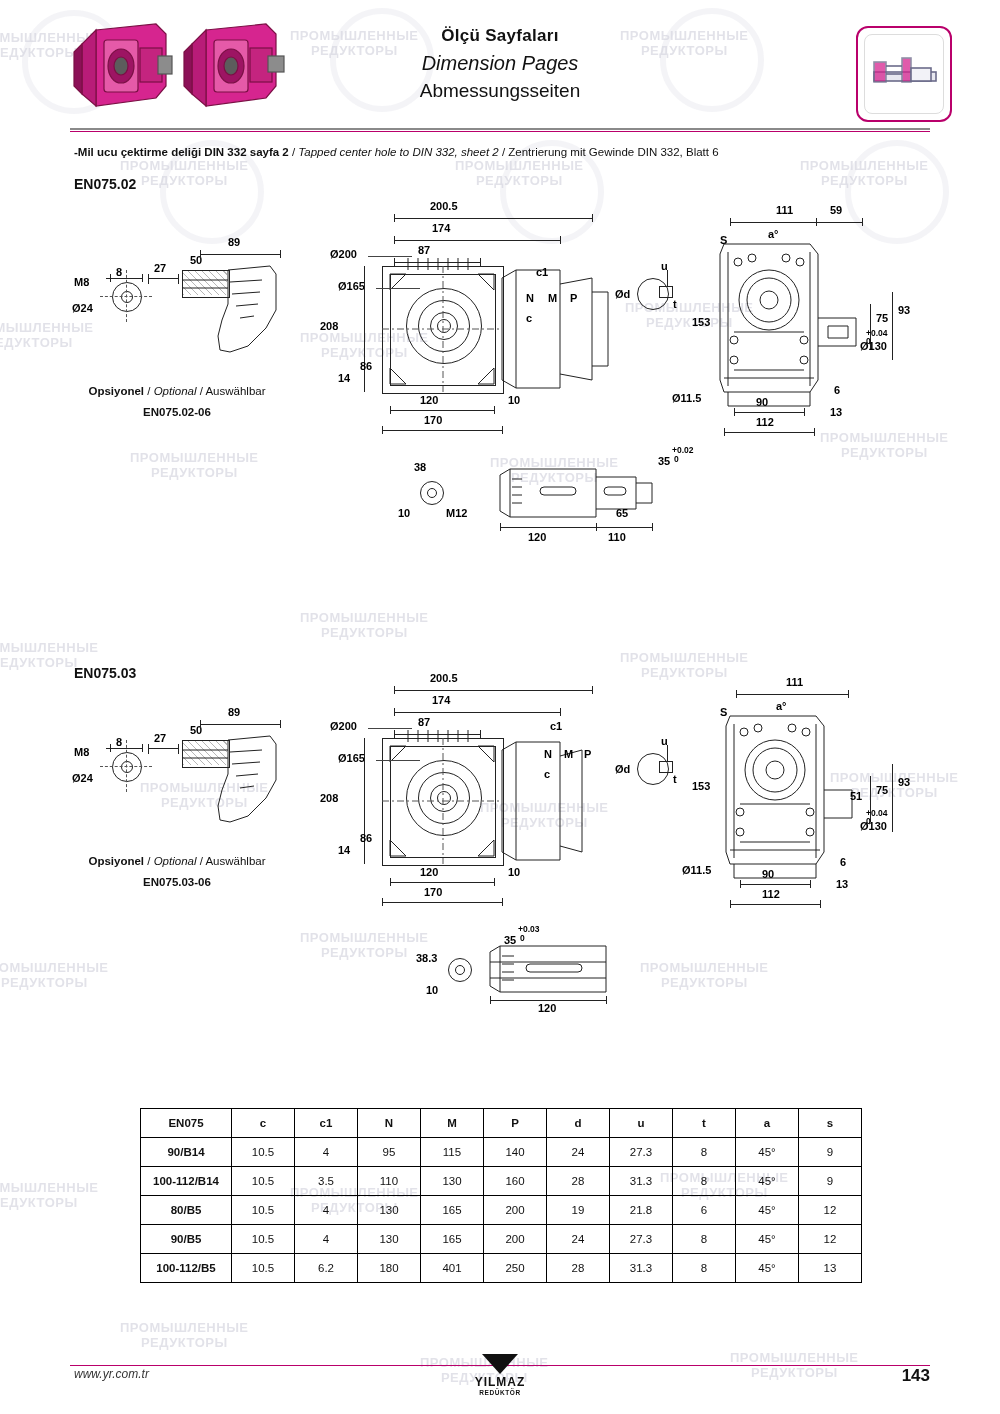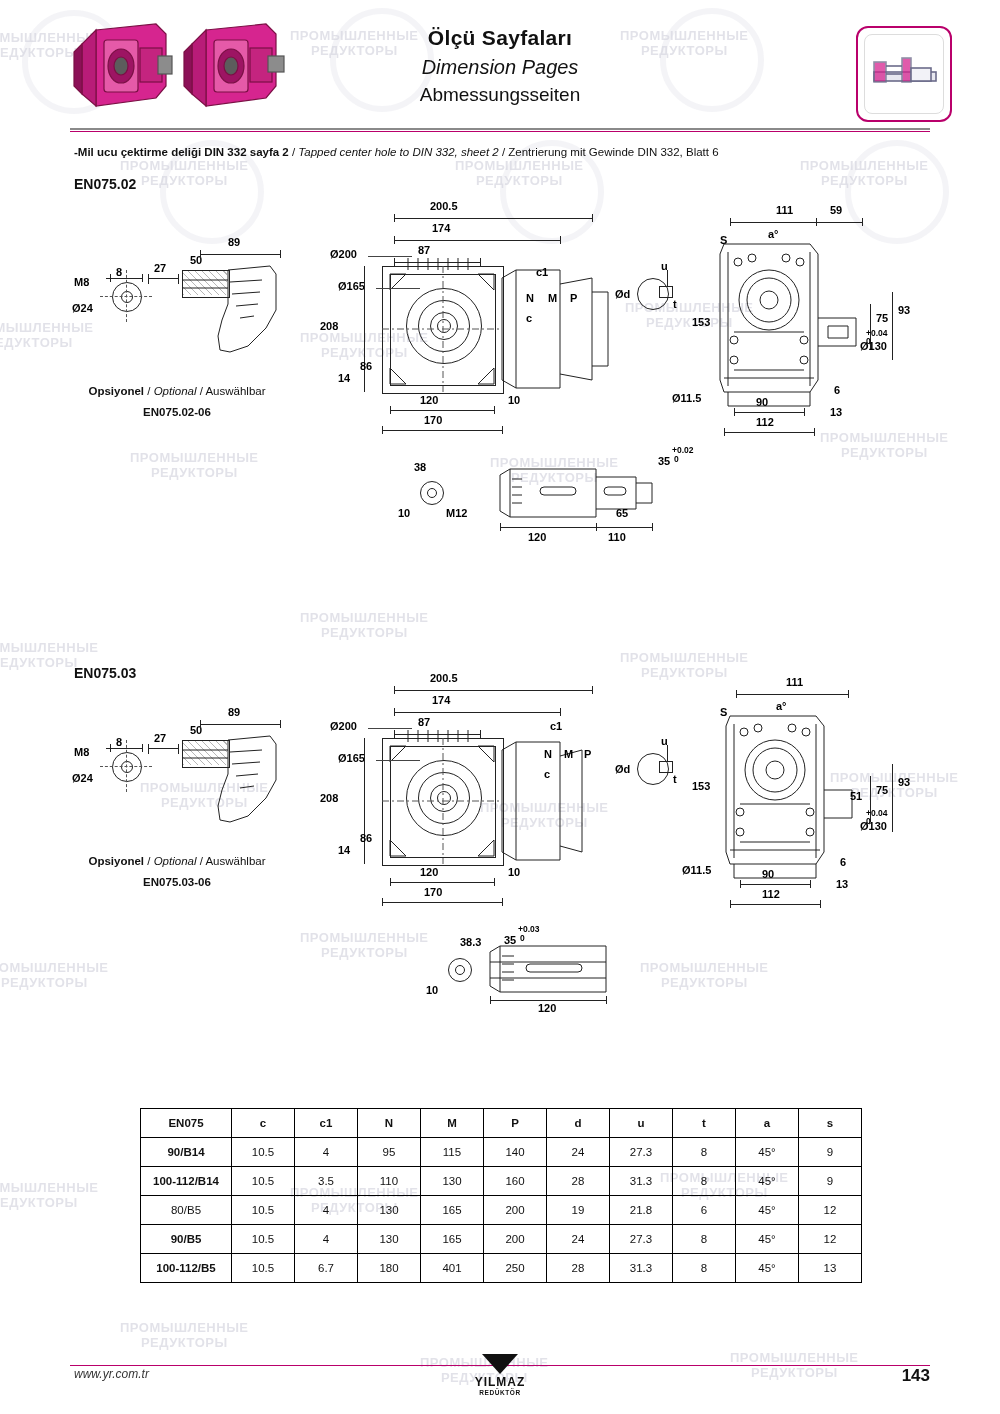--- a/index.html
+++ b/index.html
@@ -10,21 +10,21 @@
   
   .wm-layer{position:absolute;inset:0;overflow:hidden;pointer-events:none;z-index:0;}
   .wm{position:absolute;color:#d9d9e2;opacity:.75;font-weight:700;font-size:13px;line-height:15px;
       text-align:center;letter-spacing:.5px;white-space:pre;}
   .wmg{position:absolute;width:92px;height:92px;border-radius:50%;
        border:6px solid #ededf2;opacity:.6;}
   
   .page{position:absolute;inset:0;z-index:2;}
   .header{position:absolute;left:0;top:0;width:1000px;height:132px;}
   .hdr-titles{position:absolute;left:300px;top:26px;width:400px;text-align:center;}
-  .t1{font-size:21px;font-weight:700;letter-spacing:.3px;}
+  .t1{font-size:17px;font-weight:700;letter-spacing:.3px;}
   .t2{font-size:20px;font-style:italic;margin-top:6px;}
   .t3{font-size:19px;margin-top:5px;}
   .hdr-rule{position:absolute;left:70px;top:128px;width:860px;height:2px;background:#8a8a8a;}
   .hdr-rule.v2{top:131px;height:1px;background:#b9006b;}
   
   .gearbox{position:absolute;top:14px;width:108px;height:108px;}
   .gb1{left:70px;} .gb2{left:180px;}
   
   .icon-box{position:absolute;right:48px;top:26px;width:92px;height:92px;border:2px solid #b9006b;border-radius:12px;background:#fff;}
   .icon-box .inner{position:absolute;inset:6px;border:1px solid #ddd;border-radius:8px;}
@@ -541,21 +541,21 @@
     <div class="ln vl" style="left:120px;top:208px;height:8px;"></div>
     <div class="dim" style="left:72px;top:216px;">112</div>
     <div class="ln hl" style="left:40px;top:232px;width:90px;"></div>
     <div class="ln vl" style="left:40px;top:228px;height:8px;"></div>
     <div class="ln vl" style="left:130px;top:228px;height:8px;"></div>
     <div class="dim" style="left:150px;top:184px;">6</div>
     <div class="dim" style="left:146px;top:206px;">13</div>
   </div>
 
   <div class="dw" style="left:400px;top:930px;width:300px;height:90px;">
-    <div class="dim" style="left:16px;top:6px;margin-left:44px;">38.3</div>
+    <div class="dim" style="left:16px;top:22px;">38.3</div>
     <div class="circ" style="left:48px;top:28px;width:22px;height:22px;"></div>
     <div class="circ" style="left:55px;top:35px;width:8px;height:8px;"></div>
     <div class="dim" style="left:26px;top:54px;">10</div>
     <div class="dim" style="left:104px;top:4px;">35</div>
     <div class="dim xs" style="left:118px;top:-6px;">+0.03</div>
     <div class="dim xs" style="left:120px;top:3px;">0</div>
     <svg width="300" height="90" style="position:absolute;left:0;top:0;">
       <g stroke="#222" fill="none" stroke-width="1">
         <path d="M90 22 L100 16 L206 16 L206 62 L100 62 L90 56 Z"></path>
         <path d="M100 16 L100 62"></path>
@@ -607,21 +607,21 @@
         <td>110</td>
         <td>130</td>
         <td>160</td>
         <td>28</td>
         <td>31.3</td>
         <td>8</td>
         <td>45°</td>
         <td>9</td>
       </tr>
       <tr>
-        <td style="font-weight:400">80/B5</td>
+        <td style="font-weight:700">80/B5</td>
         <td>10.5</td>
         <td>4</td>
         <td>130</td>
         <td>165</td>
         <td>200</td>
         <td>19</td>
         <td>21.8</td>
         <td>6</td>
         <td>45°</td>
         <td>12</td>
@@ -635,21 +635,21 @@
         <td>200</td>
         <td>24</td>
         <td>27.3</td>
         <td>8</td>
         <td>45°</td>
         <td>12</td>
       </tr>
       <tr>
         <td style="font-weight:700">100-112/B5</td>
         <td>10.5</td>
-        <td>6.7</td>
+        <td>6.2</td>
         <td>180</td>
         <td>401</td>
         <td>250</td>
         <td>28</td>
         <td>31.3</td>
         <td>8</td>
         <td>45°</td>
         <td>13</td>
       </tr>
     </tbody>

